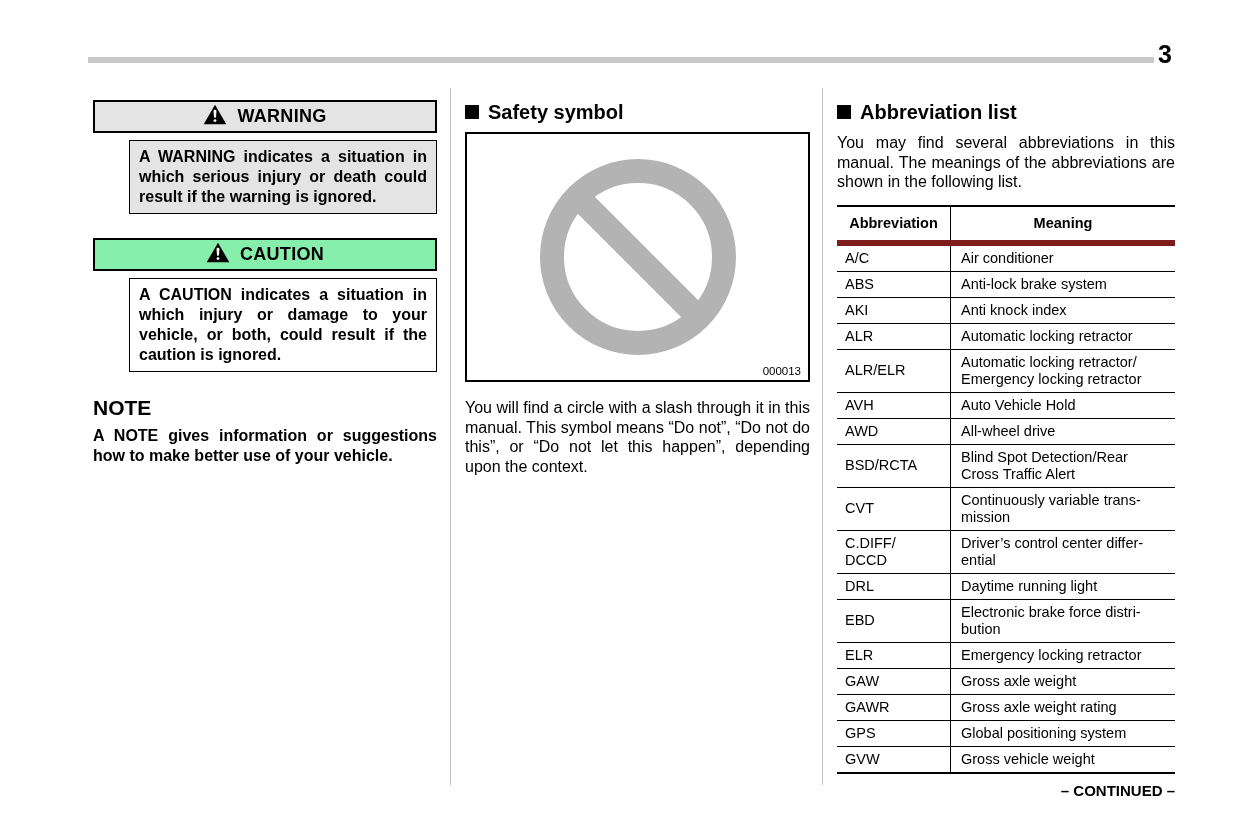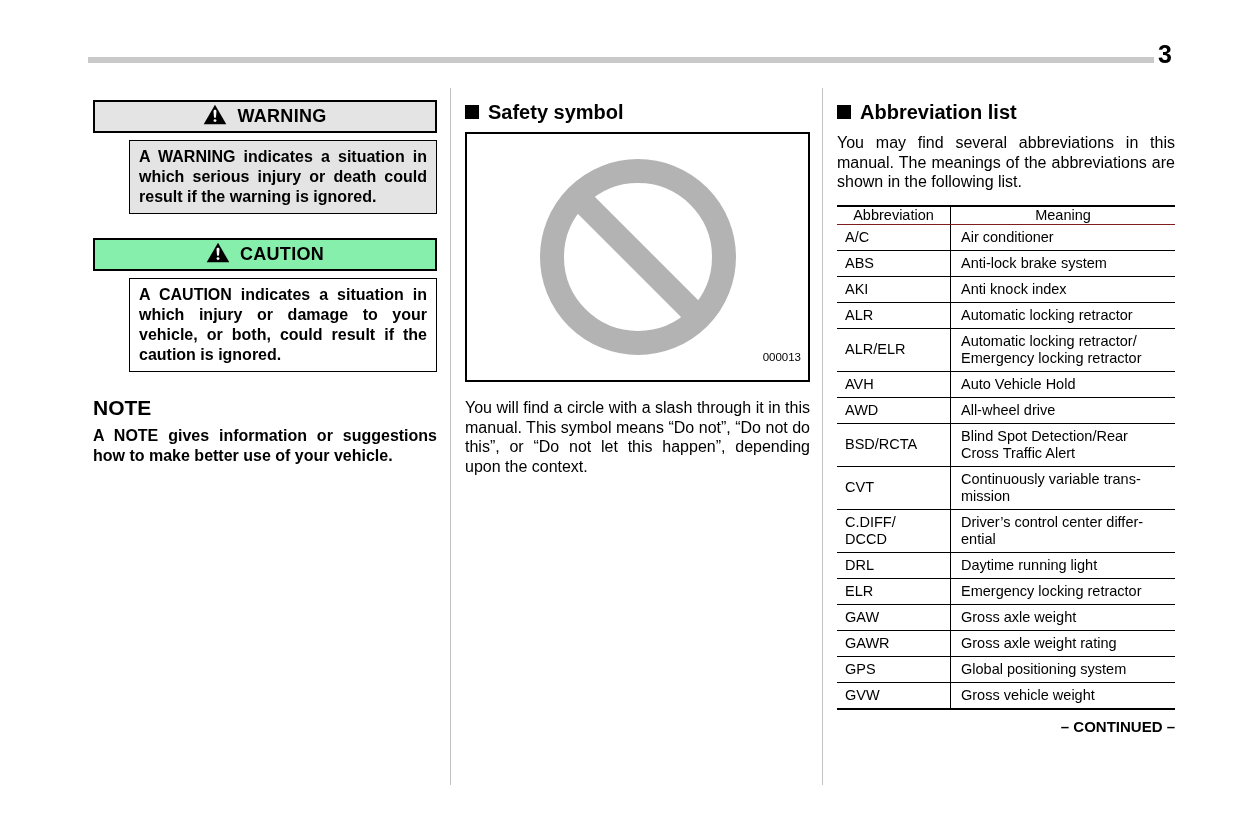--- a/index.html
+++ b/index.html
@@ -36,33 +36,33 @@
   
   .sec-heading { display:flex; align-items:center; gap:9px; margin:0; font-size:20px; font-weight:bold; line-height:24px; }
   .sq { width:14px; height:14px; background:#000; display:inline-block; flex:0 0 auto; }
 
   
   .symbol-box {
     position:relative; margin:8px 0 0 0; border:2px solid #000; height:246px;
     display:flex; align-items:center; justify-content:center; background:#fff;
   }
   .prohib { width:200px; height:200px; display:block; }
-  .fig-code { position:absolute; right:7px; bottom:17px; font-size:11.5px; font-style:normal; }
+  .fig-code { position:absolute; right:7px; bottom:3px; font-size:11.5px; font-style:normal; }
   .body-text { font-size:16px; line-height:19.5px; text-align:justify; margin:16px 0 0 0; }
   .intro-text { font-size:16px; line-height:19.5px; text-align:justify; margin:9px 0 0 0; }
 
   
   table.abbr-table {
     border-collapse:collapse; width:338px; margin-top:13px;
     border-top:2px solid #000; border-bottom:2px solid #000;
     font-size:14.5px;
   }
   .abbr-table th {
-    font-weight:normal; text-align:center; padding:0 2px;
-    border-bottom:1px solid #7f1d1d; line-height:17px;
+    font-weight:bold; text-align:center; padding:8px 2px;
+    border-bottom:6px solid #7f1d1d; line-height:17px;
   }
   .abbr-table th:first-child { border-right:1px solid #000; }
   .abbr-table td { border-bottom:1px solid #000; vertical-align:middle; line-height:17px; padding:4px 4px; }
   .abbr-table td.c-abbr { width:101px; border-right:1px solid #000; padding-left:8px; white-space:pre-line; }
   .abbr-table td.c-meaning { padding-left:10px; white-space:pre-line; }
 
   .continued { margin-top:8px; text-align:right; font-weight:bold; font-size:15px; }
 </style>
 </head>
 <body>
@@ -176,20 +176,25 @@
             <td class="c-abbr">C.DIFF/
 DCCD</td>
             <td class="c-meaning">Driver’s control center differ-
 ential</td>
           </tr>
         <tr>
             <td class="c-abbr">DRL</td>
             <td class="c-meaning">Daytime running light</td>
           </tr>
         <tr>
+            <td class="c-abbr">EBD</td>
+            <td class="c-meaning">Electronic brake force distri-
+bution</td>
+          </tr>
+        <tr>
             <td class="c-abbr">ELR</td>
             <td class="c-meaning">Emergency locking retractor</td>
           </tr>
         <tr>
             <td class="c-abbr">GAW</td>
             <td class="c-meaning">Gross axle weight</td>
           </tr>
         <tr>
             <td class="c-abbr">GAWR</td>
             <td class="c-meaning">Gross axle weight rating</td>

